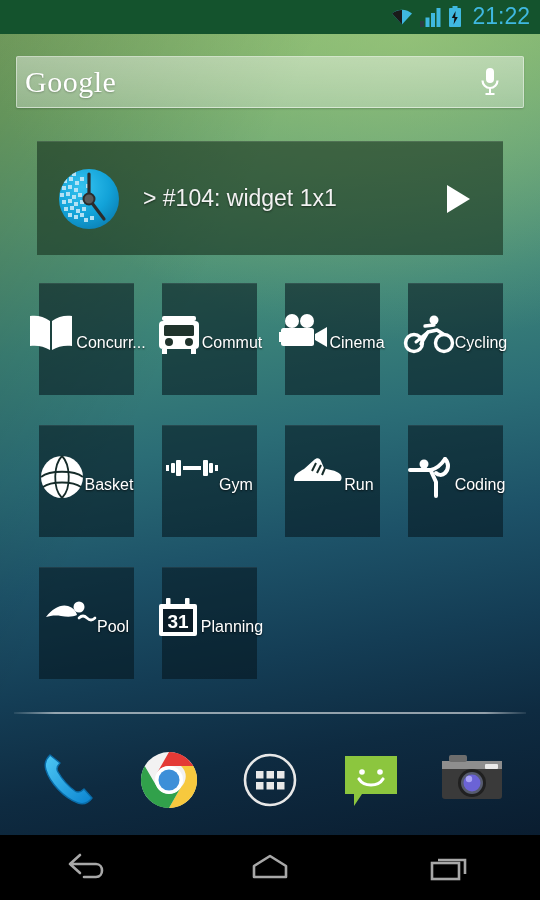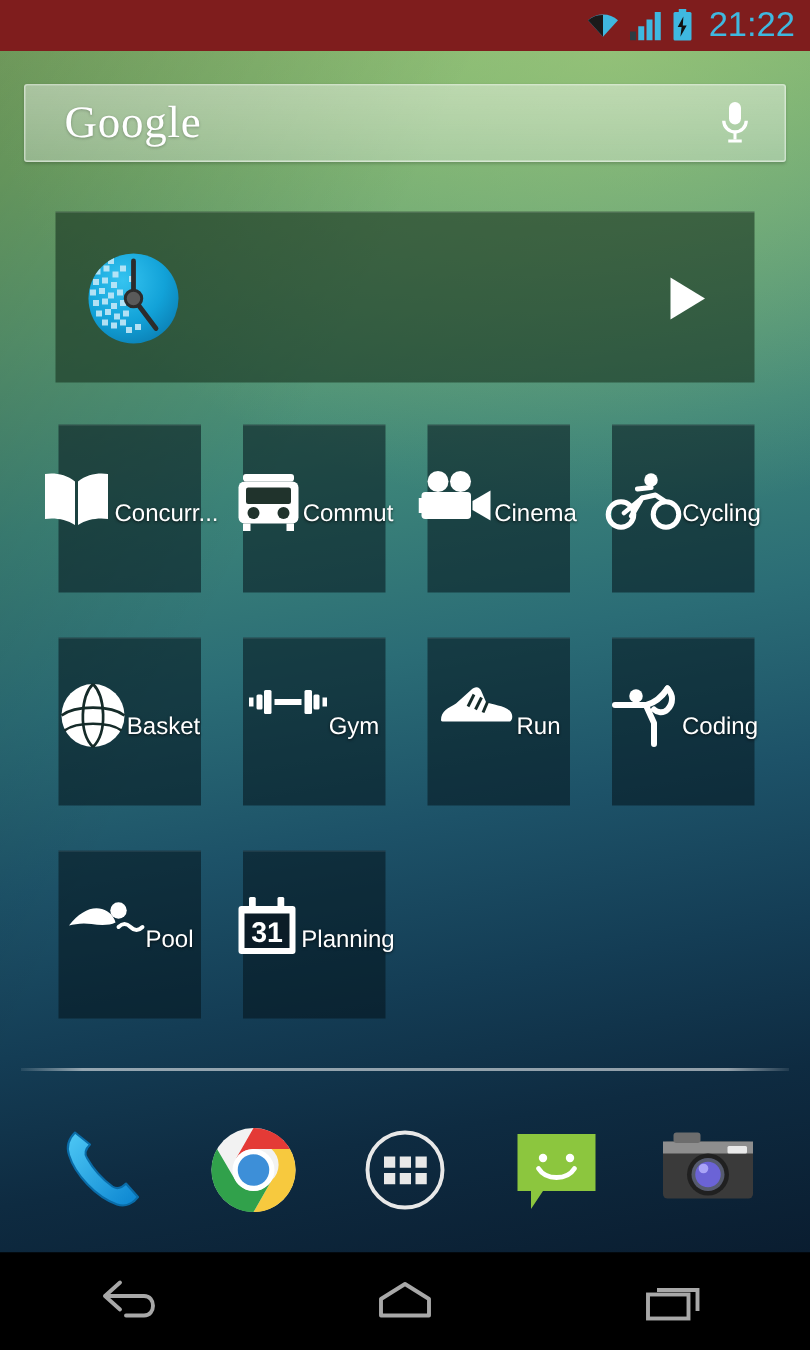--- a/index.html
+++ b/index.html
@@ -8,21 +8,21 @@
     font-family:"Liberation Sans", sans-serif;
     background:#000; overflow:hidden;
   }
   .phone {
     position:relative; width:540px; height:900px; overflow:hidden;
   }
 
   
   .statusbar {
     position:absolute; top:0; left:0; width:540px; height:34px;
-    background:#7f1d1d; display:flex; align-items:center;
+    background:#14532d; display:flex; align-items:center;
     justify-content:flex-end; padding-right:10px; gap:6px; z-index:30;
   }
   .sb-icon { display:flex; align-items:center; }
   .sb-time {
     color:#3fb8e0; font-size:23px; letter-spacing:0px;
     font-family:"Liberation Sans", sans-serif; padding-left:4px;
     position:relative; top:-1px;
   }
 
   
@@ -50,21 +50,21 @@
   .searchbar {
     position:absolute; top:56px; left:16px; width:508px; height:52px;
     background:linear-gradient(to bottom, rgba(255,255,255,0.42), rgba(255,255,255,0.30));
     border:1px solid rgba(255,255,255,0.45);
     border-radius:2px;
     display:flex; align-items:center; z-index:10;
     box-shadow:0 1px 2px rgba(0,0,0,0.18);
   }
   .search-logo {
     color:#ffffff; font-family:"Liberation Serif", serif;
-    font-size:30px; padding-left:26px; letter-spacing:0.5px;
+    font-size:30px; padding-left:8px; letter-spacing:0.5px;
     text-shadow:0 1px 2px rgba(0,0,0,0.25);
   }
   .mic-wrap { margin-left:auto; padding-right:22px; display:flex; }
 
   
   .widget {
     position:absolute; top:141px; left:37px; width:466px; height:114px;
     background:rgba(25,52,33,0.62);
     border-top:1px solid rgba(255,255,255,0.10);
     display:flex; align-items:center; z-index:10;
@@ -201,20 +201,21 @@
             <rect x="31" y="55" width="4" height="4"></rect>
           <rect x="37" y="53" width="4" height="4"></rect>
             <rect x="19" y="9" width="4" height="4"></rect>
         </g>
         <line x1="36" y1="36" x2="36" y2="11" stroke="#2c2c2c" stroke-width="3.2" stroke-linecap="round"></line>
         <line x1="36" y1="36" x2="51" y2="56" stroke="#2c2c2c" stroke-width="3.2" stroke-linecap="round"></line>
         <circle cx="36" cy="36" r="5.5" fill="#5a5a5a" stroke="#2c2c2c" stroke-width="2"></circle>
       </svg>
     </span>
     <div class="widget-text">
+      <div>&gt; #104: widget 1x1</div>
     </div>
     <span class="widget-play">
       <svg width="30" height="34" viewBox="0 0 30 34">
         <path d="M4 3 L27 17 L4 31 Z" fill="#ffffff"></path>
       </svg>
     </span>
   </div>
 
   <div class="grid">
 

